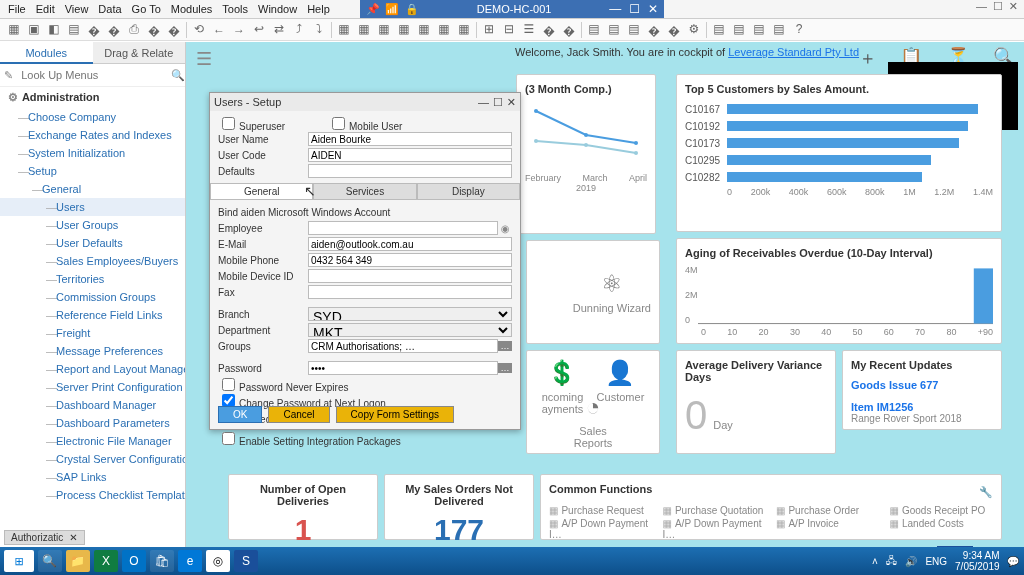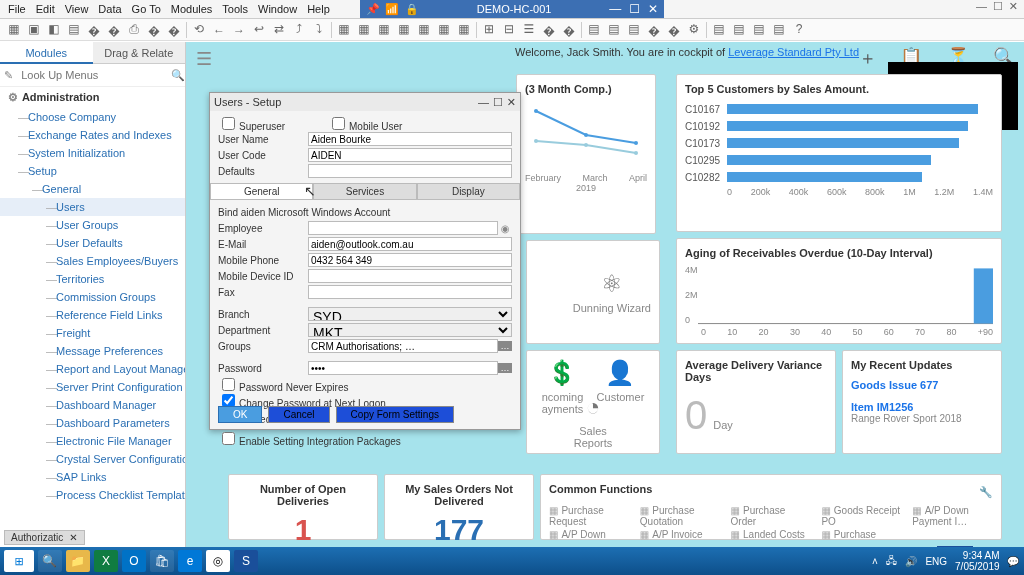--- a/index.html
+++ b/index.html
@@ -48,21 +48,21 @@
   .dlg .titlebar .ctl span{ margin-left:4px; font-size:11px; color:#444;}
   .dlg .body { padding:4px 8px; font-size:10px;}
   .dlg .row { display:flex; align-items:center; height:16px;}
   .dlg .row label { width:90px; color:#333;}
   .dlg .row input[type=text] { flex:1; height:14px; border:1px solid #bbb; font-size:10px; padding:0 2px;}
   .dlg .row select { flex:1; height:14px; border:1px solid #bbb; font-size:14px;}
   .dlg .tabs2 { display:flex; margin:4px -8px;}
   .dlg .tabs2 div { flex:1; text-align:center; background:#ddd; border:1px solid #bbb; font-size:10px; padding:2px 0;}
   .dlg .tabs2 .a { background:#fff;}
   .dlg .btns { position:absolute; bottom:6px; left:8px; display:flex; gap:6px;}
-  .dlg .btns button { font-size:10px; padding:2px 14px; border:1px solid #888; background:#1d4ed8;}
+  .dlg .btns button { font-size:10px; padding:2px 14px; border:1px solid #888; background:#eab308;}
   .dlg .btns .ok { background:#4a9de0; color:#fff; border-color:#2a6fb3;}
   .lowbar { position:absolute; left:4px; bottom:2px; background:#dcdcdc; border:1px solid #bbb; padding:1px 6px; font-size:10px; display:flex; align-items:center; gap:6px;}
   .statusbar { position:absolute; left:0; right:0; bottom:0; height:26px; background:#f5f5f5; border-top:1px solid #ccc; display:flex; align-items:center; justify-content:center; font-size:10px; color:#444;}
   .statusbar .sap { position:absolute; right:8px; font-weight:bold; color:#333; font-size:14px;}
   .taskbar { position:absolute; left:0; right:0; bottom:0; height:28px; background:linear-gradient(#1d6fb3,#0d4f8a); display:flex; align-items:center; padding:0 4px; gap:4px;}
   .taskbar .start { width:30px;height:22px;background:#fff;border-radius:2px; display:flex;align-items:center;justify-content:center;}
   .taskbar .ic { width:24px;height:22px; background:rgba(255,255,255,.1); border-radius:2px; display:flex;align-items:center;justify-content:center; color:#fff; font-size:12px;}
   .taskbar .tray { margin-left:auto; color:#fff; display:flex; gap:8px; align-items:center; font-size:10px;}
   .ck { margin-right:4px;}
   .cursor { position:absolute; left:304px; top:141px; font-size:14px; pointer-events:none;}
@@ -313,41 +313,41 @@
       </div>
 
       <div class="card" style="left:480px; top:276px; width:160px; height:104px;">
         <h4>Average Delivery Variance Days</h4>
         <div style="display:flex;align-items:baseline;gap:6px;margin-top:10px;">
           <span style="font-size:40px;color:#bbb;">0</span>
           <span style="color:#888;">Day</span>
         </div>
       </div>
 
-      <div class="card" style="left:646px; top:276px; width:160px; height:104px;">
+      <div class="card" style="left:646px; top:276px; width:160px; height:80px;">
         <h4>My Recent Updates</h4>
         <div class="link" style="margin-top:8px;font-weight:bold;">Goods Issue 677</div>
         <div class="link" style="margin-top:10px;font-weight:bold;">Item IM1256</div>
         <div style="color:#888;font-size:10px;">Range Rover Sport 2018</div>
       </div>
 
       <div class="card" style="left:32px; top:400px; width:150px; height:66px;text-align:center;">
         <h4>Number of Open Deliveries</h4>
         <div style="font-size:30px;color:#d9534f;font-weight:bold;">1</div>
       </div>
       <div class="card" style="left:188px; top:400px; width:150px; height:66px;text-align:center;">
         <h4>My Sales Orders Not Delivered</h4>
         <div style="font-size:30px;color:#2a6fb3;font-weight:bold;">177</div>
       </div>
       <div class="card" style="left:344px; top:400px; width:462px; height:66px;">
         <div style="display:flex;justify-content:space-between;align-items:center;">
           <h4>Common Functions</h4>
           <span style="color:#888;">🔧</span>
         </div>
-        <div id="commons" style="display:grid;grid-template-columns:1fr 1fr 1fr 1fr 1fr;gap:2px 10px;font-size:10px;color:#888;margin-top:4px;">
+        <div id="commons" style="display:grid;grid-template-columns:1fr 1fr 1fr 1fr;gap:2px 10px;font-size:10px;color:#888;margin-top:4px;">
             <div><span style="color:#aaa;margin-right:3px;">▦</span>Purchase Request</div>
             <div><span style="color:#aaa;margin-right:3px;">▦</span>Purchase Quotation</div>
             <div><span style="color:#aaa;margin-right:3px;">▦</span>Purchase Order</div>
             <div><span style="color:#aaa;margin-right:3px;">▦</span>Goods Receipt PO</div>
             <div><span style="color:#aaa;margin-right:3px;">▦</span>A/P Down Payment I…</div>
             <div><span style="color:#aaa;margin-right:3px;">▦</span>A/P Down Payment I…</div>
             <div><span style="color:#aaa;margin-right:3px;">▦</span>A/P Invoice</div>
             <div><span style="color:#aaa;margin-right:3px;">▦</span>Landed Costs</div>
             <div><span style="color:#aaa;margin-right:3px;">▦</span>Purchase Quotation</div>
           </div>

